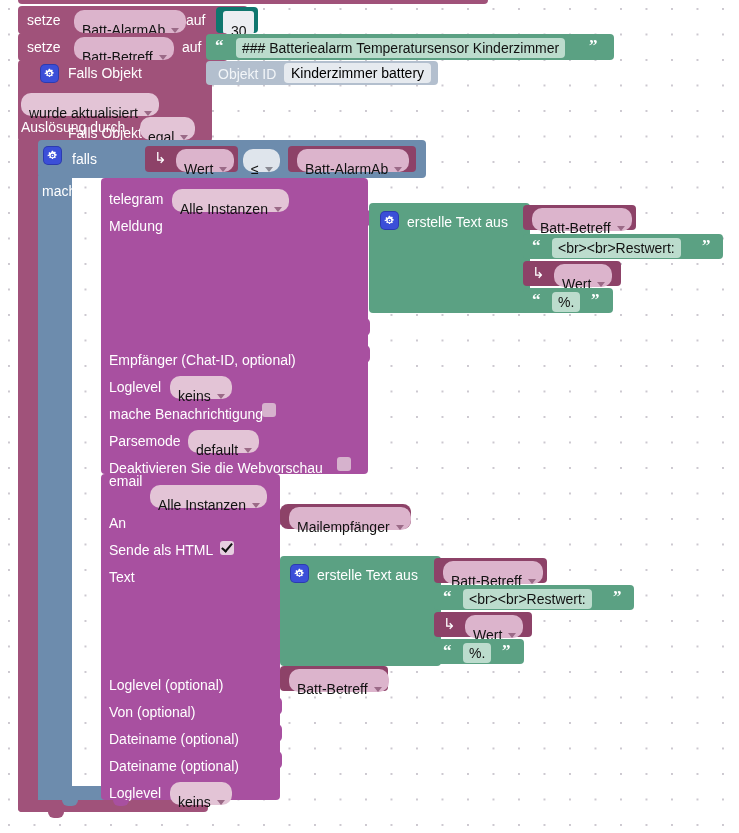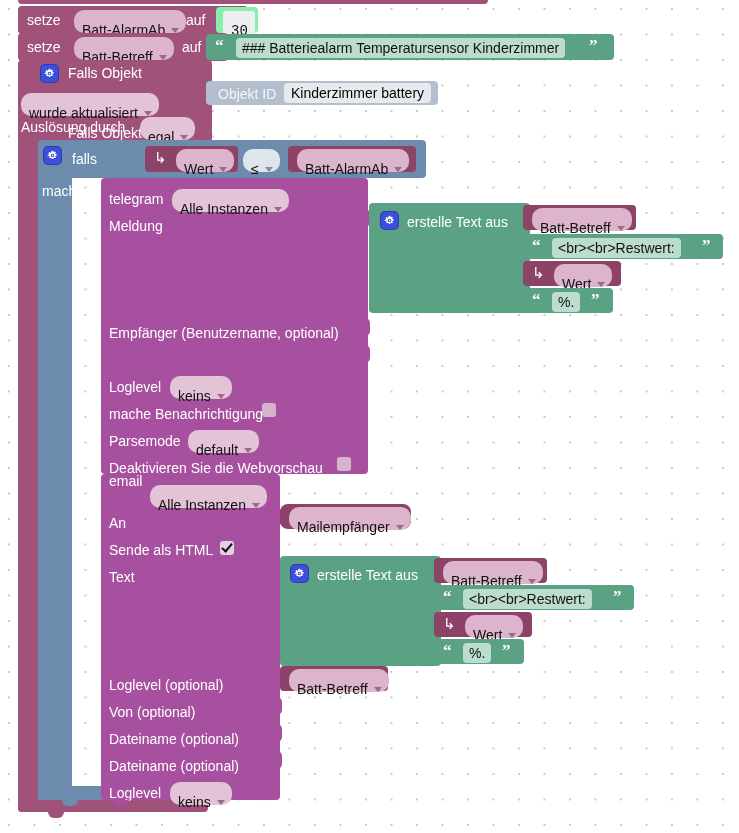--- a/index.html
+++ b/index.html
@@ -27,23 +27,23 @@
 
   .blk{position:absolute;box-sizing:border-box;}
   .t{position:absolute;white-space:nowrap;}
 
   
   .c-var   {background:#a0527a;}   
   .c-var-d {background:#8d4268;}
   .c-text  {background:#5ba183;}   
   .c-send  {background:#a850a0;}   
   .c-ctrl  {background:#6d8cad;}   
-  .c-num   {background:#86efac;font-family:Liberation Mono, monospace;}   
+  .c-num   {background:#0f766e;}   
   .c-trig  {background:#a0527a;}
-  .c-objid {background:#b3bfce;margin-top:20px;}
+  .c-objid {background:#b3bfce;}
 
   .label{color:#ffffff;font-size:14px;line-height:14px;}
 
   
   .field{
     display:inline-flex;align-items:center;gap:5px;
     background:#dcb4cc;color:#111;border-radius:10px;
     padding:20px 7px 3px 8px;font-size:14px;line-height:15px;height:20px;
     box-sizing:border-box;
   }
@@ -186,21 +186,21 @@
 
   <div class="blk c-send" style="left:101px;top:178px;width:267px;height:296px;border-radius:4px;">
     <span class="t label" style="left:8px;top:14px;">telegram</span>
     <span class="t field lite" style="left:71px;top:11px;">
       <span>Alle Instanzen</span>
       <i class="caret"></i>
     </span>
 
     <span class="t label" style="left:8px;top:41px;">Meldung</span>
 
-    <span class="t label" style="left:8px;top:148px;">Empfänger (Benutzername, optional)</span>
+    <span class="t label" style="left:8px;top:175px;">Empfänger (Chat-ID, optional)</span>
 
     <span class="t label" style="left:8px;top:202px;">Loglevel</span>
     <span class="t field lite" style="left:69px;top:198px;">
       <span>keins</span>
       <i class="caret"></i>
     </span>
 
     <span class="t label" style="left:8px;top:229px;">mache Benachrichtigung</span>
     <span class="t cb" style="left:161px;top:225px;"></span>
 

